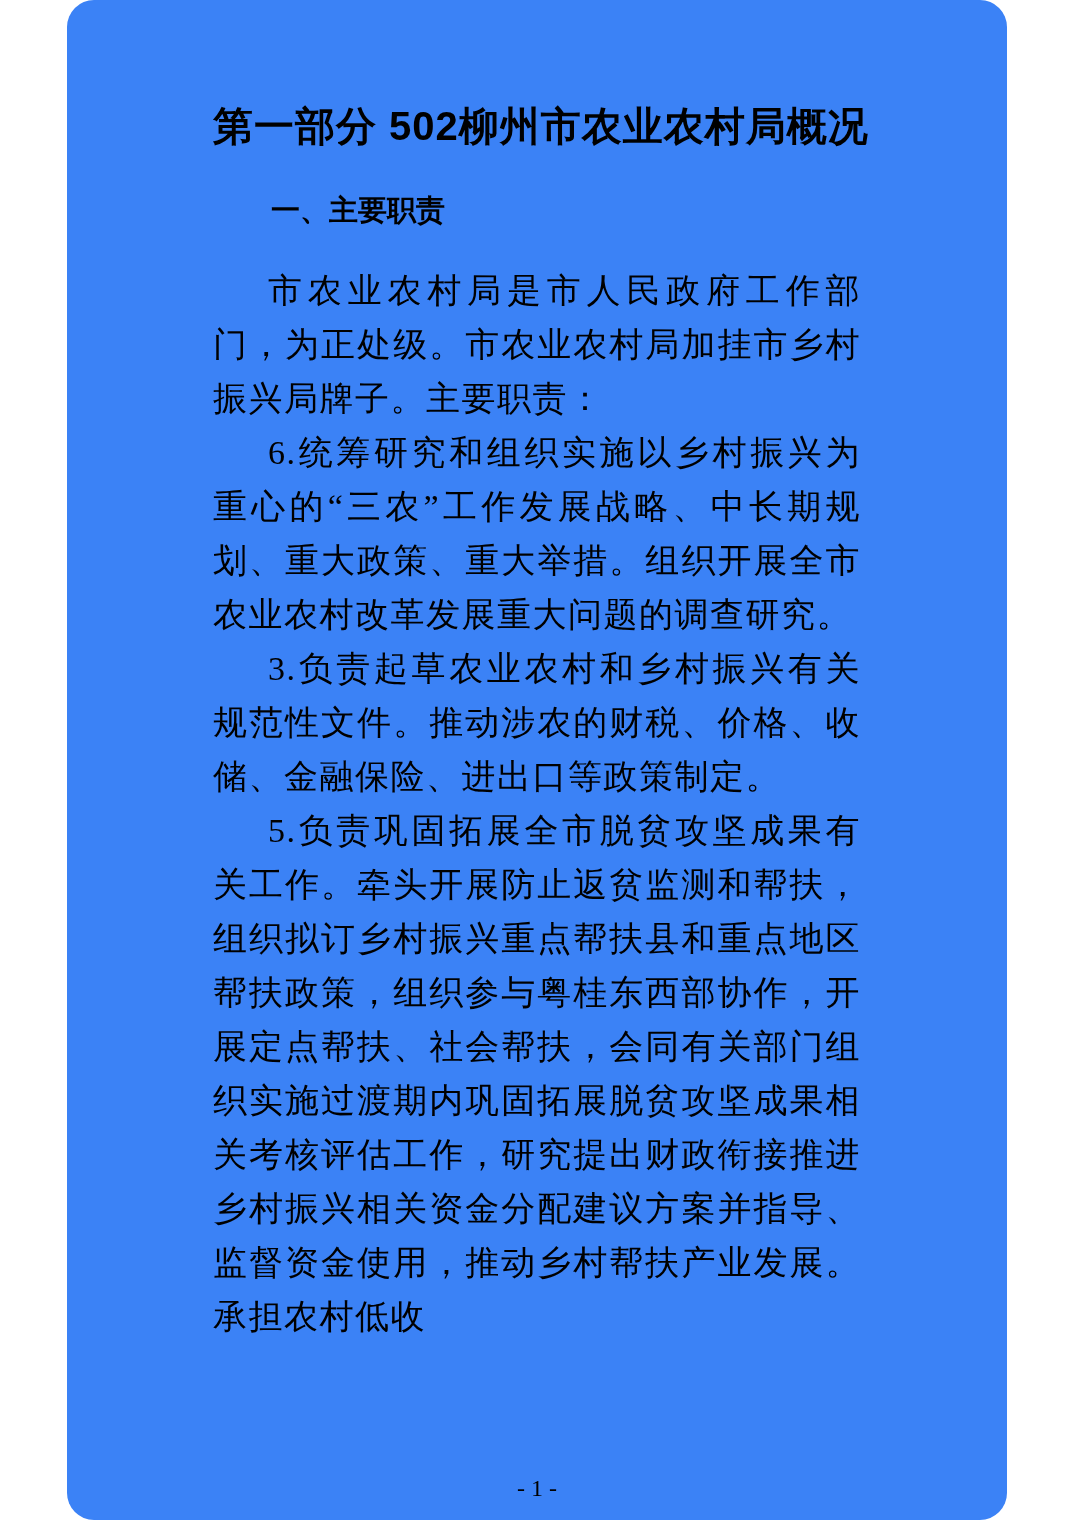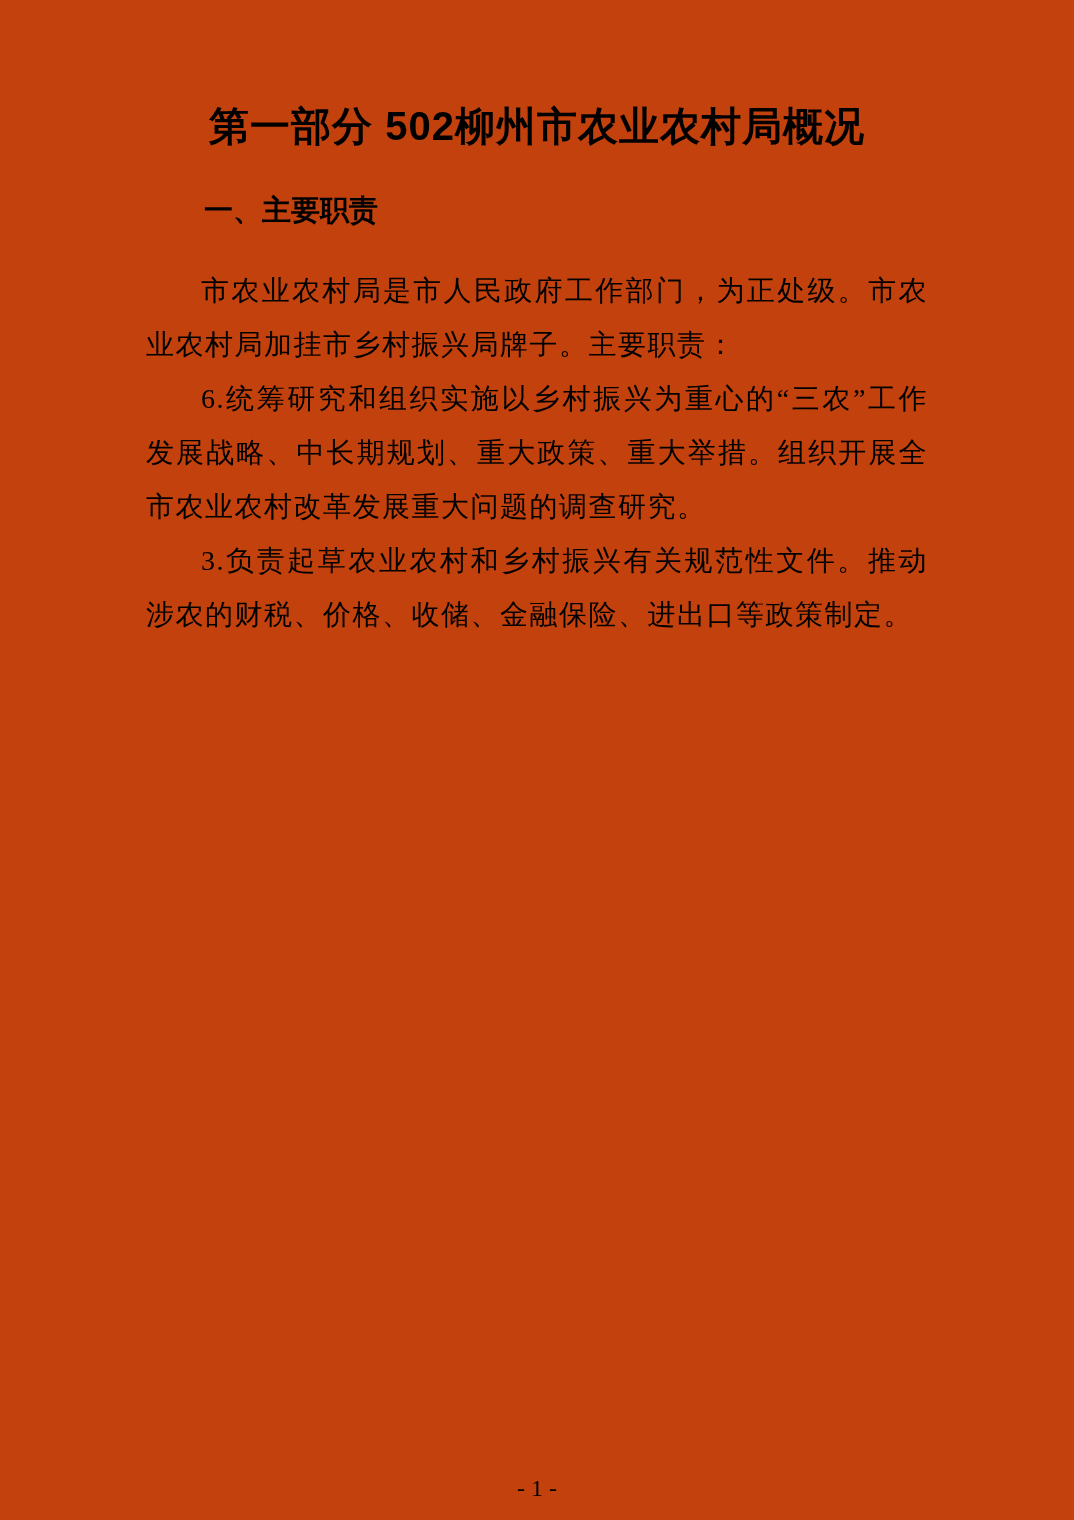--- a/index.html
+++ b/index.html
@@ -2,28 +2,29 @@
 <html><head>
 <meta charset="utf-8">
 <style>
   html, body {
     margin: 0;
     padding: 0;
     background: #ffffff;
   }
   .sheet {
     position: relative;
-    width: 1074px;
+    width: 940px;
     height: 1520px;
     margin: 0 auto;
-    background: #c2410c;
+    background: #3b82f6;
     color: #000000;
     box-sizing: border-box;
     padding: 0 146px;
     overflow: hidden;
+    border-radius: 27px;
   }
   .doc-title {
     margin: 0;
     padding-top: 102px;
     font-family: "Liberation Sans", "DejaVu Sans", sans-serif;
     font-weight: 700;
     font-size: 40px;
     line-height: 48px;
     text-align: center;
     letter-spacing: 1px;
@@ -33,21 +34,21 @@
     margin: 42px 0 8px 0;
     font-family: "Liberation Sans", "DejaVu Sans", sans-serif;
     font-weight: 700;
     font-size: 29px;
     line-height: 36px;
     text-indent: 58px;
   }
   .doc-body {
     margin-top: 36px;
     font-family: "Liberation Serif", "DejaVu Serif", serif;
-    font-size: 28px;
+    font-size: 34px;
     line-height: 54px;
     letter-spacing: 1.5px;
     text-align: justify;
     text-justify: inter-ideograph;
   }
   .doc-body p {
     margin: 0;
     text-indent: 55px;
   }
   .page-footer {
@@ -68,17 +69,18 @@
 <div class="sheet">
 
   <h1 class="doc-title">第一部分 502柳州市农业农村局概况</h1>
 
   <h2 class="section-heading">一、主要职责</h2>
 
   <div class="doc-body">
     <p>市农业农村局是市人民政府工作部门，为正处级。市农业农村局加挂市乡村振兴局牌子。主要职责：</p>
     <p>6.统筹研究和组织实施以乡村振兴为重心的“三农”工作发展战略、中长期规划、重大政策、重大举措。组织开展全市农业农村改革发展重大问题的调查研究。</p>
     <p>3.负责起草农业农村和乡村振兴有关规范性文件。推动涉农的财税、价格、收储、金融保险、进出口等政策制定。</p>
+    <p>5.负责巩固拓展全市脱贫攻坚成果有关工作。牵头开展防止返贫监测和帮扶，组织拟订乡村振兴重点帮扶县和重点地区帮扶政策，组织参与粤桂东西部协作，开展定点帮扶、社会帮扶，会同有关部门组织实施过渡期内巩固拓展脱贫攻坚成果相关考核评估工作，研究提出财政衔接推进乡村振兴相关资金分配建议方案并指导、监督资金使用，推动乡村帮扶产业发展。承担农村低收</p>
   </div>
 
   <div class="page-footer">- 1 -</div>
 
 </div>
 
 </body></html>

